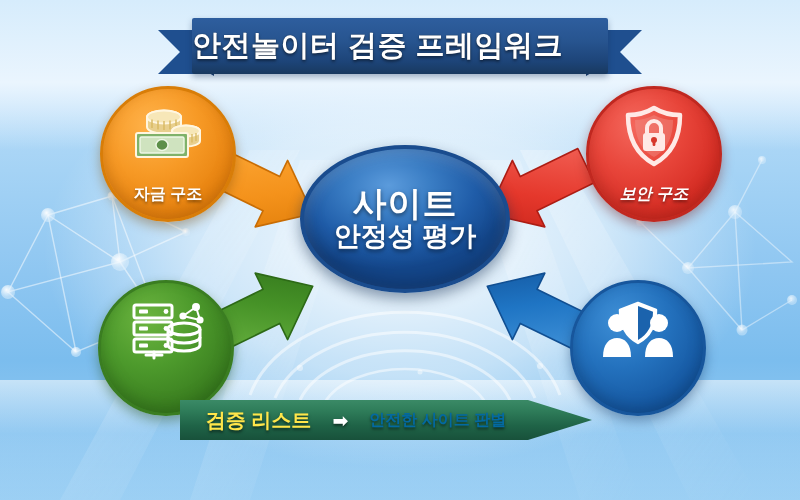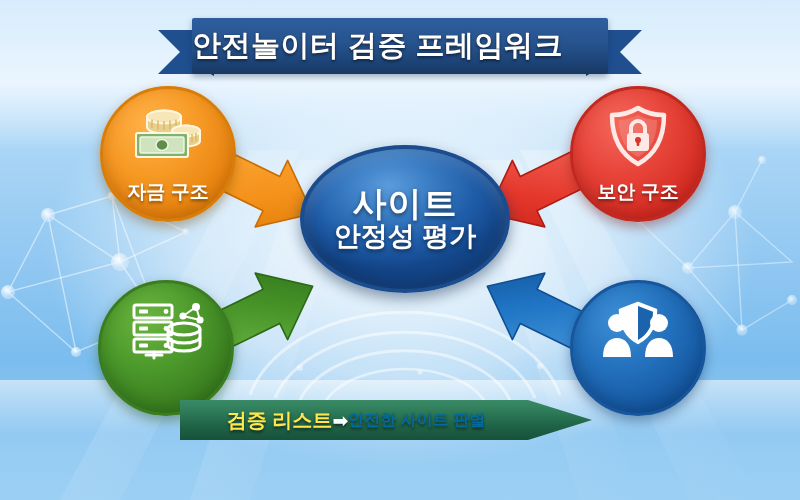--- a/index.html
+++ b/index.html
@@ -75,39 +75,40 @@
     text-shadow:0 2px 4px rgba(0,0,0,.5);
   }
 
   
   .node{
     position:absolute; width:136px; height:136px; border-radius:50%;
     display:flex; flex-direction:column; align-items:center; justify-content:flex-end;
     padding-bottom:14px; z-index:5;
   }
   .node .lbl{
-    color:#fff; font-size:19px; font-weight:bold; white-space:nowrap;
+    color:#fff; font-size:16px; font-weight:bold; white-space:nowrap;
     text-shadow:0 2px 3px rgba(0,0,0,.45);
     text-align:center;
   }
   .node .ico{
     position:absolute; top:16px; left:50%; transform:translateX(-50%);
     width:76px; height:62px;
   }
   .node-orange{
     left:100px; top:86px;
     background:radial-gradient(circle at 36% 28%, #ffb24a 0%, #f79a26 38%, #e8830f 72%, #cf6f05 100%);
     border:3px solid #d87d08;
     box-shadow:0 5px 12px rgba(120,70,5,.4), inset 0 -6px 14px rgba(140,75,5,.35);
   }
   .node-red{
-    left:570px; top:86px;
+    left:586px; top:86px;
     background:radial-gradient(circle at 36% 28%, #f4675c 0%, #e8453a 38%, #d62d24 72%, #b91f18 100%);
     border:3px solid #c02820;
     box-shadow:0 5px 12px rgba(120,20,15,.4), inset 0 -6px 14px rgba(130,25,18,.35);
+    font-style:italic;
   }
   .node-green{
     left:98px; top:280px;
     background:radial-gradient(circle at 36% 28%, #6bb43f 0%, #4d9a2c 38%, #3b7f20 72%, #2e6a18 100%);
     border:3px solid #3a7d21;
     box-shadow:0 5px 12px rgba(30,70,15,.4), inset 0 -6px 14px rgba(30,75,15,.35);
   }
   .node-blue{
     left:570px; top:280px;
     background:radial-gradient(circle at 36% 28%, #3e8fd6 0%, #2472be 38%, #1659a3 72%, #0f4785 100%);
@@ -123,21 +124,21 @@
     position:absolute; left:180px; top:396px; width:412px; height:48px; z-index:7;
   }
   .bottom-banner .shape{
     position:absolute; inset:0;
     background:linear-gradient(180deg,#3f8f6b 0%, #2f7d5a 30%, #1f6347 62%, #164c37 100%);
     clip-path:polygon(0 4px, 348px 4px, 412px 24px, 348px 44px, 0 44px);
     box-shadow:0 3px 6px rgba(10,50,35,.35);
   }
   .bottom-banner .txt{
     position:absolute; left:0; top:0; width:352px; height:48px;
-    display:flex; align-items:center; justify-content:center; gap:0;
+    display:flex; align-items:center; justify-content:center; gap:21px;
     white-space:nowrap;
   }
   .bottom-banner .y{
     color:#ffe64a; font-size:20px; font-weight:bold;
     text-shadow:0 2px 3px rgba(0,0,0,.55);
   }
   .bottom-banner .ar{
     color:#ffffff; font-size:19px; font-weight:bold;
     text-shadow:0 2px 3px rgba(0,0,0,.5);
   }

